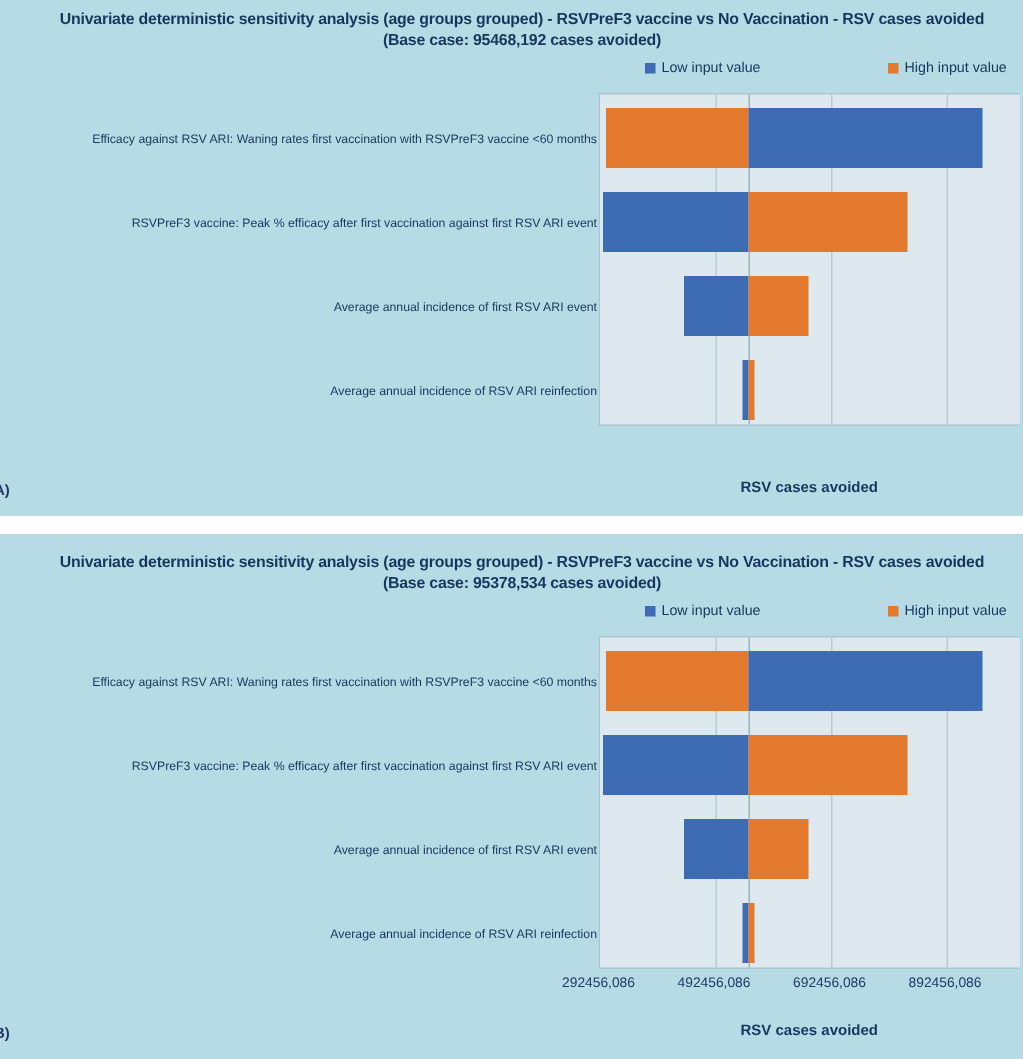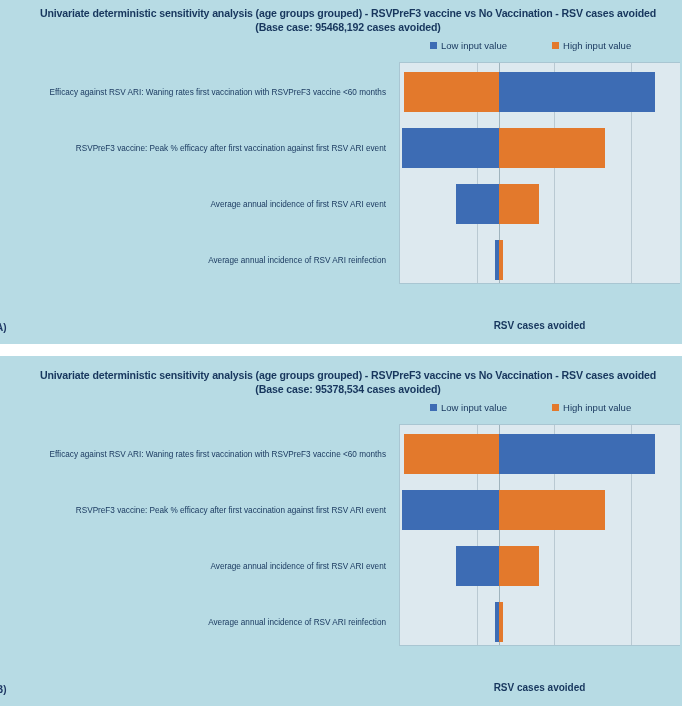--- a/index.html
+++ b/index.html
@@ -37,21 +37,21 @@
     top: 38px;
     left: 420px;
     width: 250px;
     height: 14px;
     display: flex;
     align-items: center;
     text-align: center;
   }
   .legend-item { display: flex; align-items: center; }
   .legend-item.low { margin-left: 10px; }
-  .legend-item.high { margin-left: 45px; }
+  .legend-item.high { margin-left: 85px; }
   .legend-swatch { width: 7px; height: 7px; margin-right: 4px; display: inline-block; }
   .legend-label { font-size: 9.5px; color: #17365d; white-space: nowrap; }
 
   .plot-wrap {
     position: absolute;
     left: 399px;
     top: 62px;
     width: 281px;
     height: 222px;
     background: #dde9ef;
@@ -76,21 +76,21 @@
     height: 40px;
   }
   .bar {
     position: absolute;
     top: 0;
     height: 100%;
   }
 
   .cat-labels {
     position: absolute;
-    left: 0;
+    left: 12px;
     top: 62px;
     width: 392px;
     height: 222px;
   }
   .cat-label {
     position: absolute;
     right: 6px;
     text-align: right;
     font-size: 8.2px;
     color: #17365d;
@@ -241,19 +241,25 @@
       <div class="bar-row" style="top:121px">
         <div class="bar" style="left:56px;width:43px;background:#3d6cb4"></div>
         <div class="bar" style="left:99px;width:40px;background:#e3792c"></div>
       </div>
       <div class="bar-row" style="top:177px">
         <div class="bar" style="left:95px;width:4px;background:#3d6cb4"></div>
         <div class="bar" style="left:99px;width:4px;background:#e3792c"></div>
       </div>
     </div>
 
+    <div class="tick-labels">
+      <div class="tick-label" style="left:399px">292456,086</div>
+      <div class="tick-label" style="left:476px">492456,086</div>
+      <div class="tick-label" style="left:553px">692456,086</div>
+      <div class="tick-label" style="left:630px">892456,086</div>
+    </div>
 
     <div class="axis-title">RSV cases avoided</div>
   </div>
 
   <div class="panel-letter" id="letter-b">B)</div>
 
 </div>
 
 </body></html>

